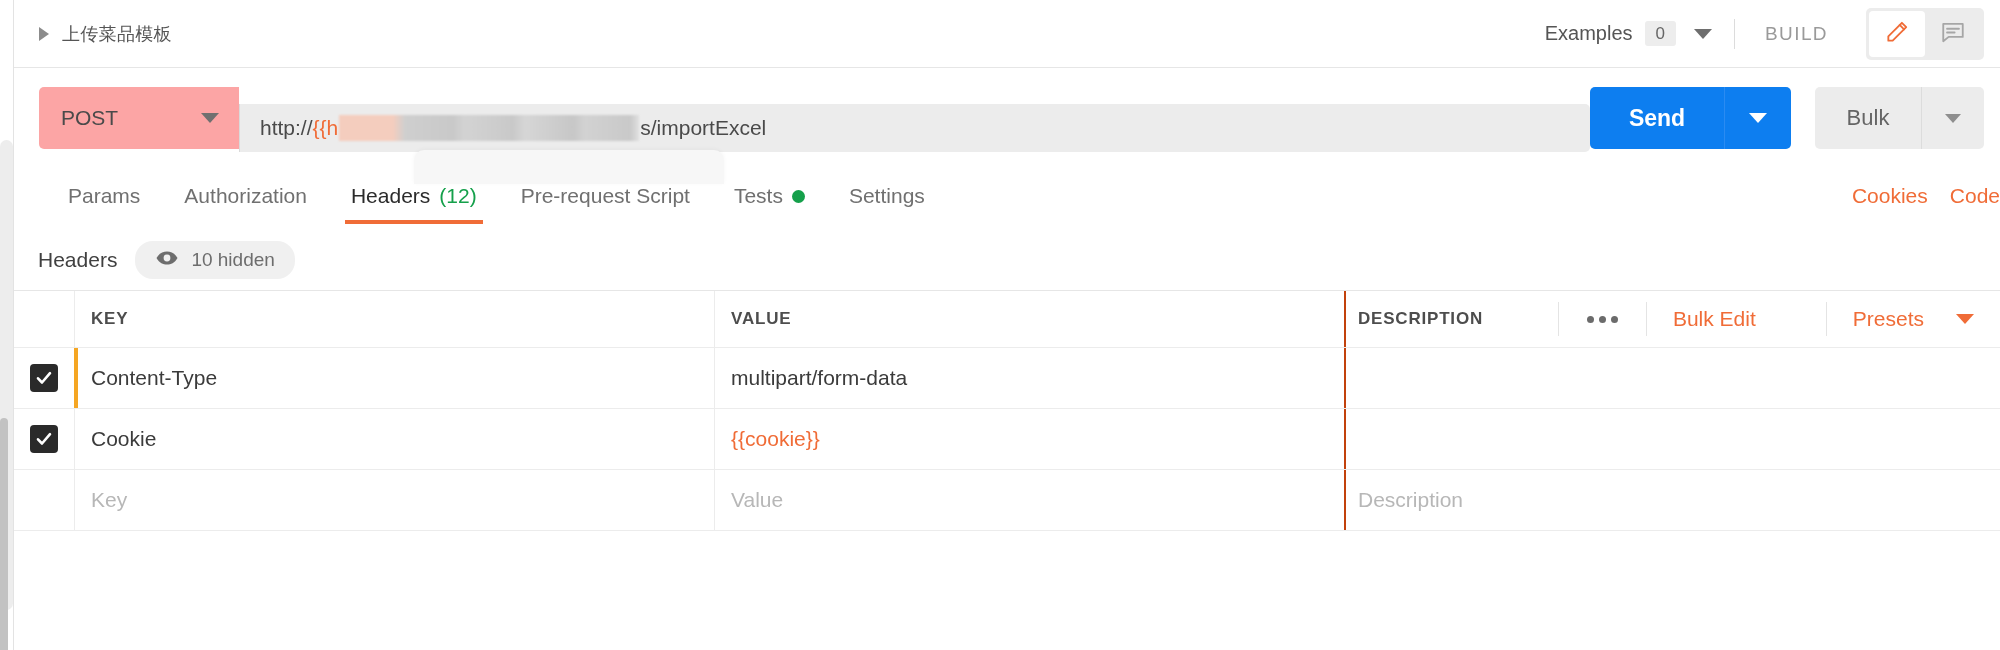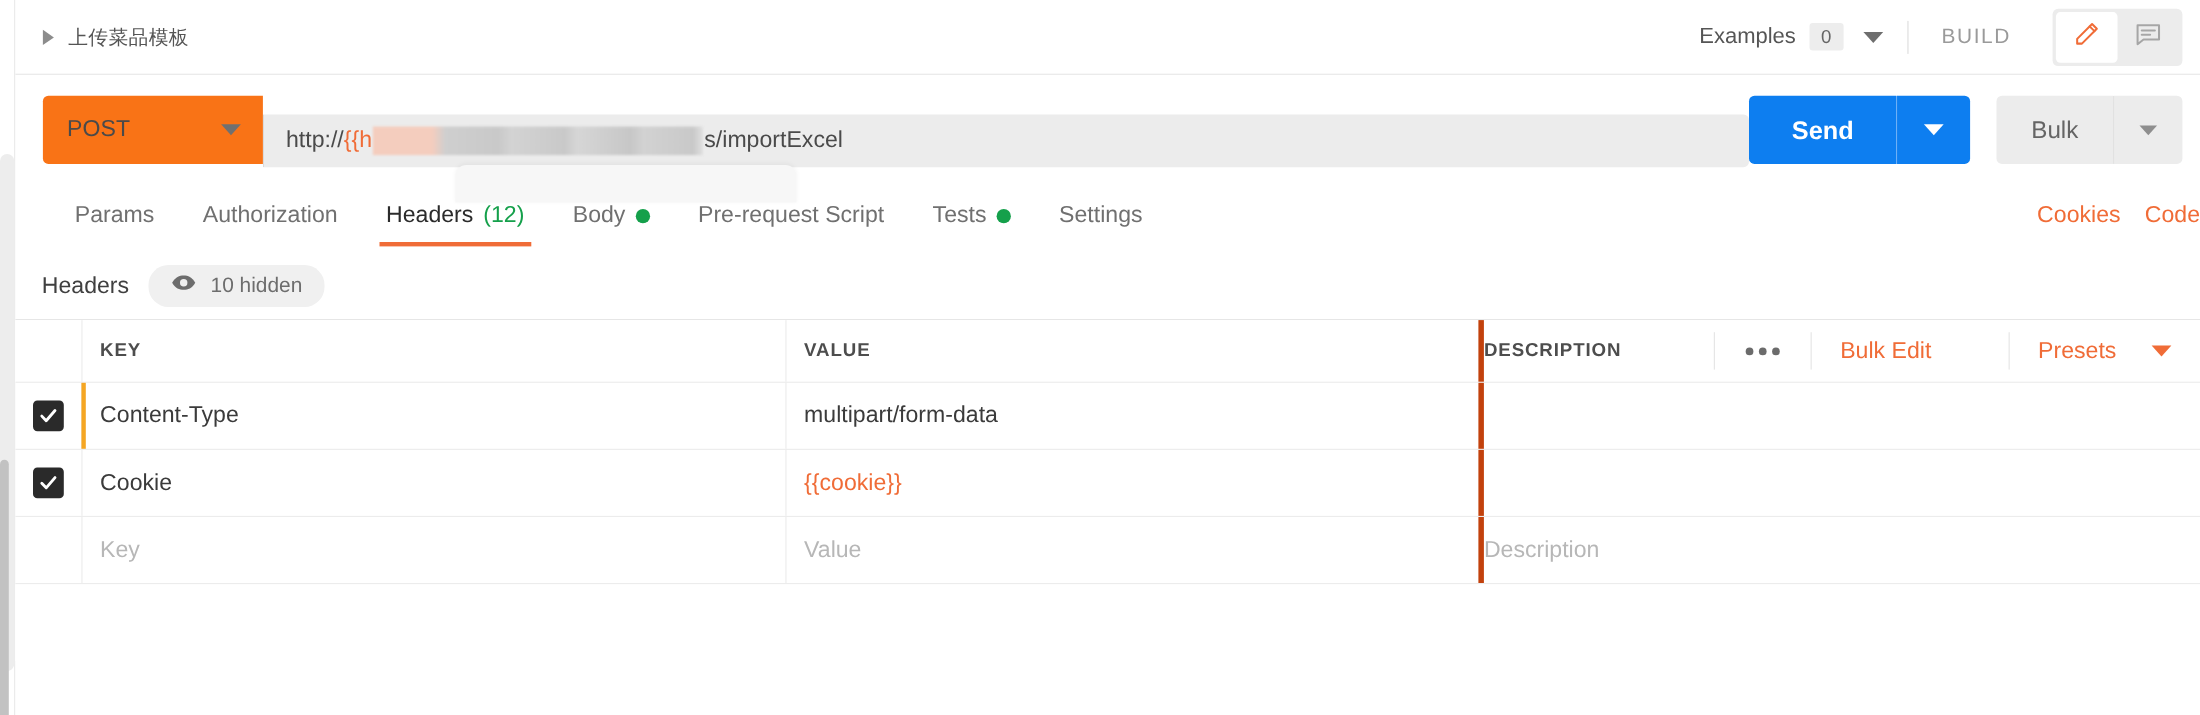--- a/index.html
+++ b/index.html
@@ -131,21 +131,21 @@
   #url-row {
     position: relative;
     height: 100px;
     display: flex;
     align-items: center;
     padding: 0 16px 0 25px;
     box-sizing: border-box;
   }
   #method-select {
     width: 200px; height: 62px;
-    background: #f97316;
+    background: #fca5a5;
     border-radius: 5px 0 0 5px;
     display: flex;
     align-items: center;
     justify-content: space-between;
     padding: 0 20px 0 22px;
     box-sizing: border-box;
     font-size: 21px;
     color: #4a4a4a;
   }
   #method-select .caret-down { border-top-color: #707070; }
@@ -335,23 +335,23 @@
   .c-val {
     width: 630px;
     flex: none;
     border-left: 1px solid #ececec;
     display: flex; align-items: center;
     padding-left: 16px;
     box-sizing: border-box;
   }
   .c-desc {
     flex: 1;
-    border-left: 5px solid #c2410c;
+    border-left: 2px solid #c2410c;
     display: flex; align-items: center;
-    padding-left: 0;
+    padding-left: 12px;
     box-sizing: border-box;
   }
   .head-row { height: 56px; background: #fff; }
   .head-row .c-key, .head-row .c-val, .head-row .c-desc,
   .head-row .c-check { border-bottom: none; }
   .col-title {
     font-size: 17px;
     font-weight: bold;
     color: #4d4d4d;
     letter-spacing: .8px;
@@ -500,24 +500,20 @@
       <span>Params</span>
     </div>
     <div class="req-tab">
       <span>Authorization</span>
     </div>
     <div class="req-tab active">
       <span>Headers</span>
       <span class="tab-count">(12)</span>
     </div>
     <div class="req-tab">
-      <span>Body</span>
-      <span class="green-dot"></span>
-    </div>
-    <div class="req-tab">
       <span>Pre-request Script</span>
     </div>
     <div class="req-tab">
       <span>Tests</span>
       <span class="green-dot"></span>
     </div>
     <div class="req-tab">
       <span>Settings</span>
     </div>
 

